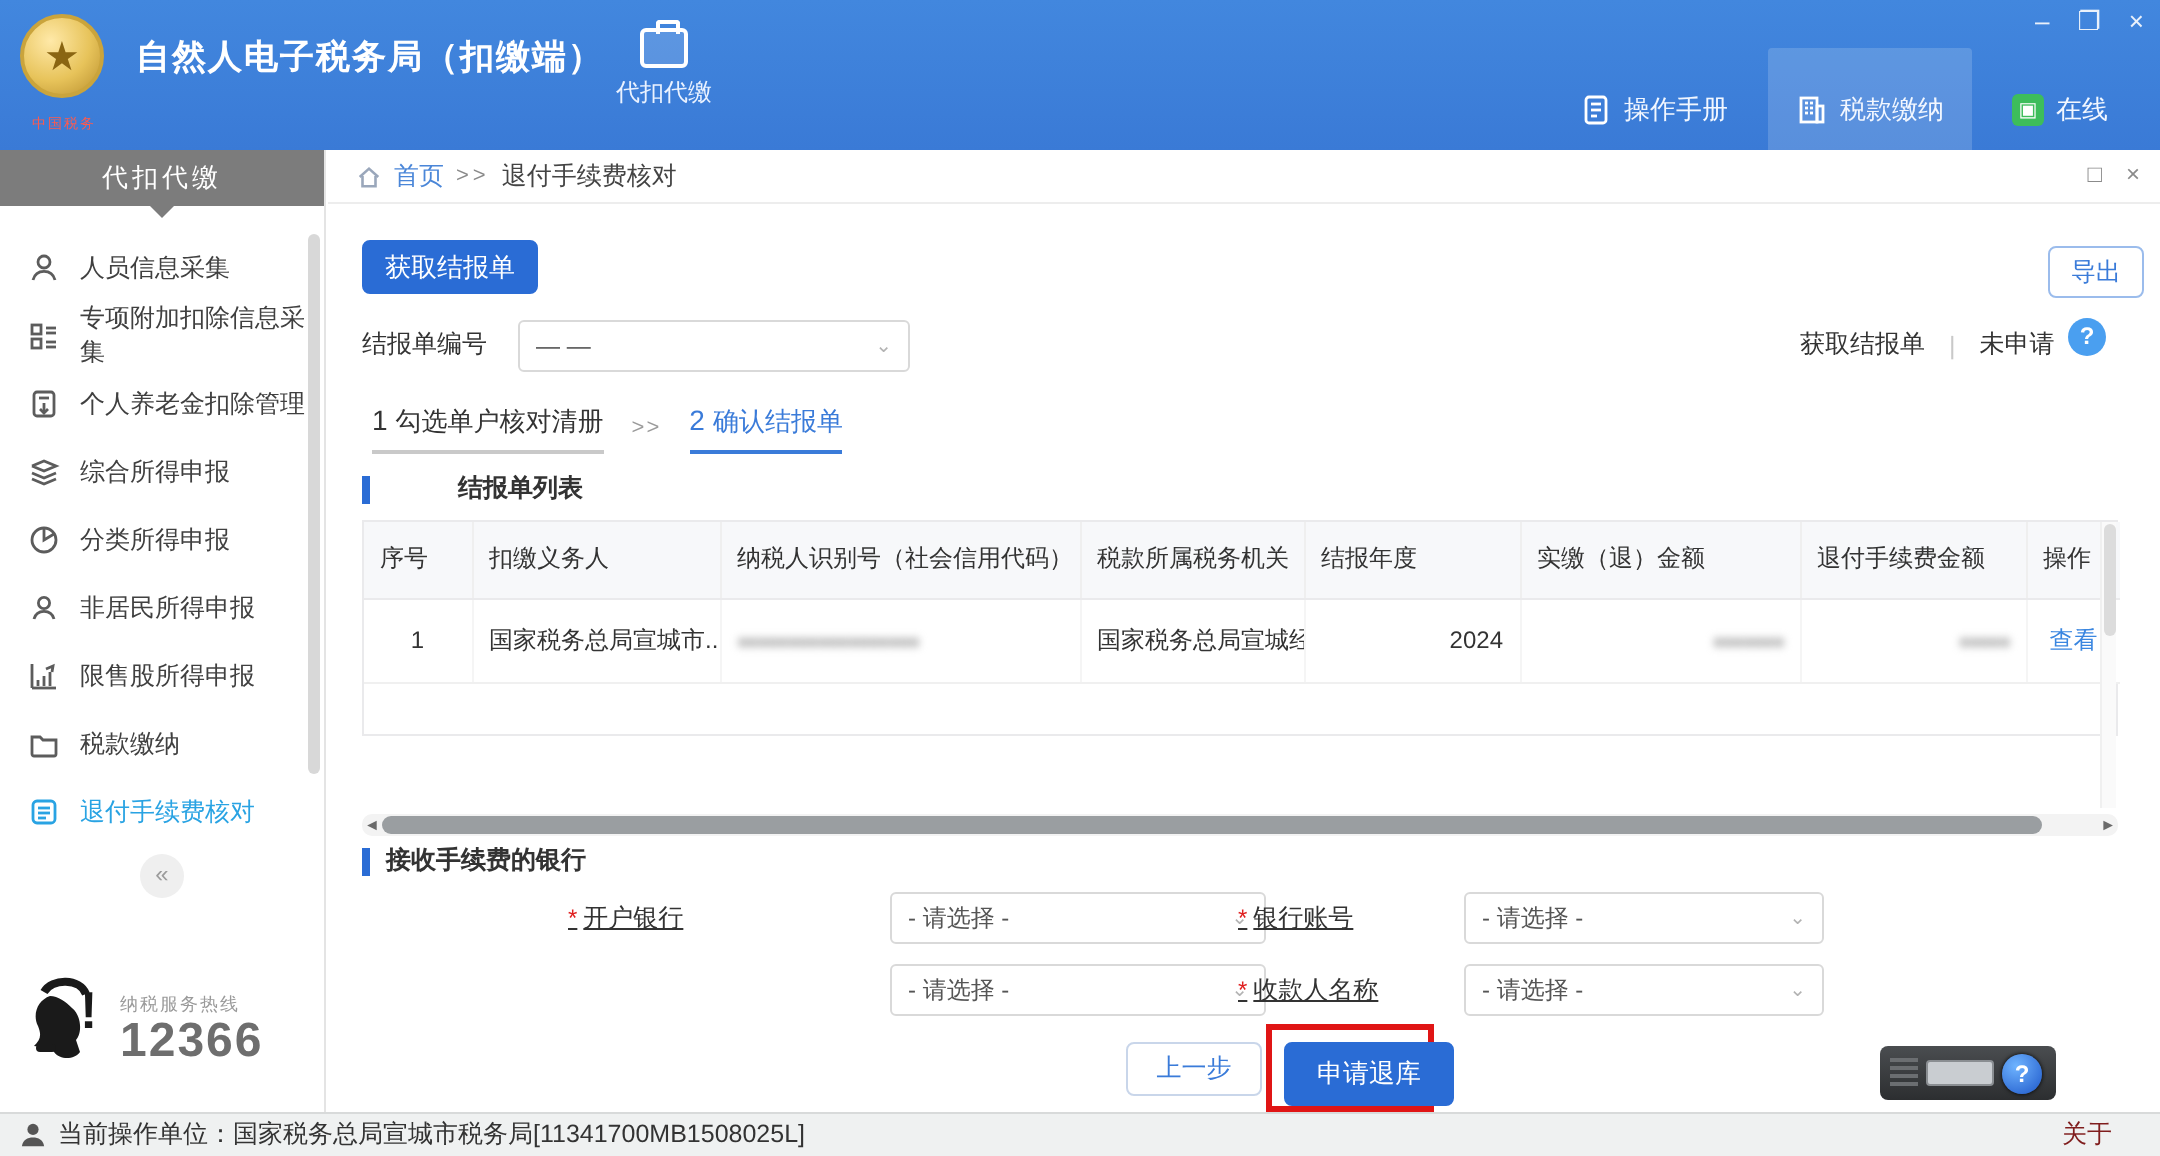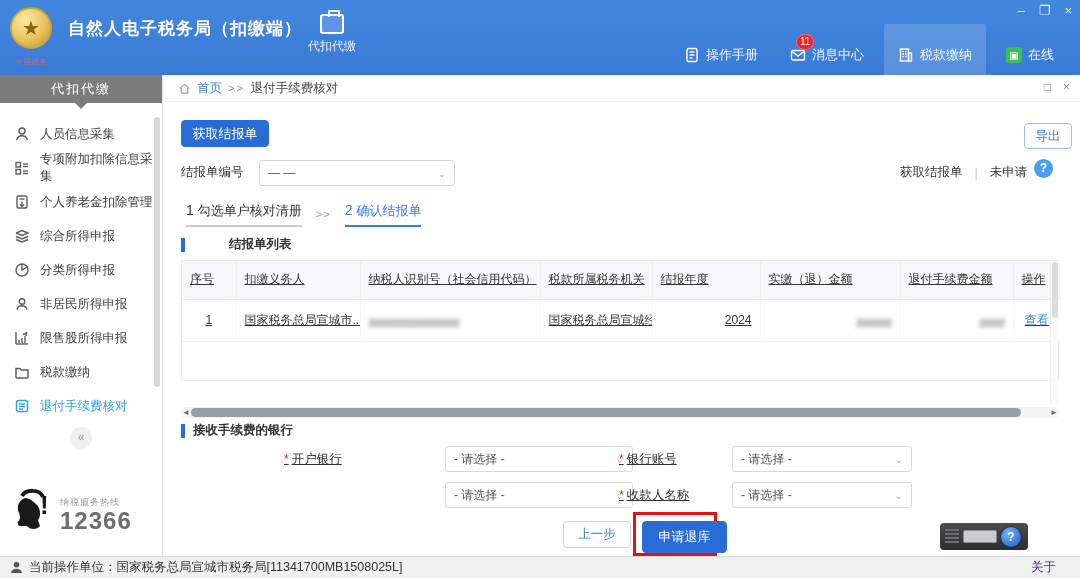--- a/index.html
+++ b/index.html
@@ -79,21 +79,21 @@
   .step .num { font-size:14px; margin-right:4px; }
   .step.active { color:#3a7bd9; border-bottom-color:#3a7bd9; }
   .steps .sep { color:#9b9b9b; font-size:11px; padding-bottom:7px; letter-spacing:1px; }
 
   .section-title { display:flex; align-items:center; gap:8px; font-size:12.5px; font-weight:bold; color:#333; }
   .section-title .bar { width:4px; height:14px; background:#2a6cd5; }
   .sec-list { position:absolute; left:17px; top:161px;gap:44px; }
   .sec-bank { position:absolute; left:17px; top:347px; }
 
   
-  .grid { position:absolute; left:17px; top:185px; width:878px; height:121px; border:1px solid #eaeaec; border-bottom:1px solid #eaeaec;text-decoration:underline; }
+  .grid { position:absolute; left:17px; top:185px; width:878px; height:108px; border:1px solid #eaeaec; border-bottom:1px solid #eaeaec; }
   .grid table { border-collapse:collapse; width:100%; table-layout:fixed; font-size:12px; }
   .grid th { background:#f7f8fa; font-weight:normal; color:#333; height:38px; padding:0 8px; text-align:left;
              border-bottom:1px solid #eaeaec; border-right:1px solid #efefef; white-space:nowrap; overflow:hidden; }
   .grid td { height:42px; padding:0 8px; border-bottom:1px solid #f0f0f0; border-right:1px solid #f5f5f5;
              white-space:nowrap; overflow:hidden; color:#333; background:#fff; }
   .grid th:last-child, .grid td:last-child { border-right:none; }
   .c-center { text-align:center; } .c-right { text-align:right; }
   .masked { filter:blur(2px); color:#9f9f9f; font-size:10px; letter-spacing:-1px; }
   .link { color:#3a86e0; cursor:pointer; }
   .v-scroll { position:absolute; right:0; top:0; width:8px; height:143px; background:#fafafa; border-left:1px solid #f0f0f0; }
@@ -119,21 +119,21 @@
   .helper-widget { position:absolute; left:776px; top:448px; width:88px; height:27px; border-radius:4px;
                    background:linear-gradient(#4a4d50,#2c2e30); display:flex; align-items:center; gap:4px; padding:0 5px; }
   .helper-widget .keys { width:34px; height:13px; background:#c9cdd1; border-radius:2px; border:1px solid #8a8e92; }
   .helper-widget .lines { width:14px; height:15px; background:repeating-linear-gradient(#6b6e71 0 2px, transparent 2px 4px); }
   .helper-q { width:20px; height:20px; border-radius:50%; background:radial-gradient(circle at 35% 30%, #6fb4ff, #1d57c9);
               color:#fff; font-size:12px; font-weight:bold; text-align:center; line-height:20px; box-shadow:0 0 2px #000; }
 
   
   .statusbar { position:absolute; left:0; right:0; bottom:0; height:22px; background:#eff1f1; border-top:1px solid #d8dada;
                display:flex; align-items:center; padding:0 10px; gap:6px; font-size:12.5px; color:#333; }
-  .statusbar .about { margin-left:auto; color:#4c1d95; cursor:pointer; margin-right:14px; }
+  .statusbar .about { margin-left:auto; color:#7f1d1d; cursor:pointer; margin-right:14px; }
 </style>
 </head>
 <body>
 
 <div class="app">
 
   <div class="topbar">
     <div class="win-controls">
       <span>–</span>
       <span>❐</span>
@@ -152,28 +152,20 @@
     </div>
     <div class="top-nav">
       <div class="nav-item">
         <svg class="nav-ico" viewBox="0 0 16 16" fill="none" stroke="#fff" stroke-width="1.4">
             <rect x="3" y="1.5" width="10" height="13" rx="1.5"></rect>
             <line x1="5.5" y1="5" x2="10.5" y2="5"></line>
             <line x1="5.5" y1="8" x2="10.5" y2="8"></line>
             <line x1="5.5" y1="11" x2="8.5" y2="11"></line>
           </svg>
         <span>操作手册</span>
-      </div>
-      <div class="nav-item">
-        <span class="badge">11</span>
-        <svg class="nav-ico" viewBox="0 0 16 16" fill="none" stroke="#fff" stroke-width="1.4">
-            <rect x="1.5" y="3.5" width="13" height="9.5" rx="1.5"></rect>
-            <polyline points="2,4.5 8,9 14,4.5"></polyline>
-          </svg>
-        <span>消息中心</span>
       </div>
       <div class="nav-item hl">
         <svg class="nav-ico" viewBox="0 0 16 16" fill="none" stroke="#fff" stroke-width="1.4">
             <rect x="2.5" y="2" width="8" height="12"></rect>
             <rect x="10.5" y="6" width="3" height="8"></rect>
             <line x1="4.5" y1="4.5" x2="6" y2="4.5"></line>
             <line x1="7" y1="4.5" x2="8.5" y2="4.5"></line>
             <line x1="4.5" y1="7" x2="6" y2="7"></line>
             <line x1="7" y1="7" x2="8.5" y2="7"></line>
             <line x1="4.5" y1="9.5" x2="6" y2="9.5"></line>

